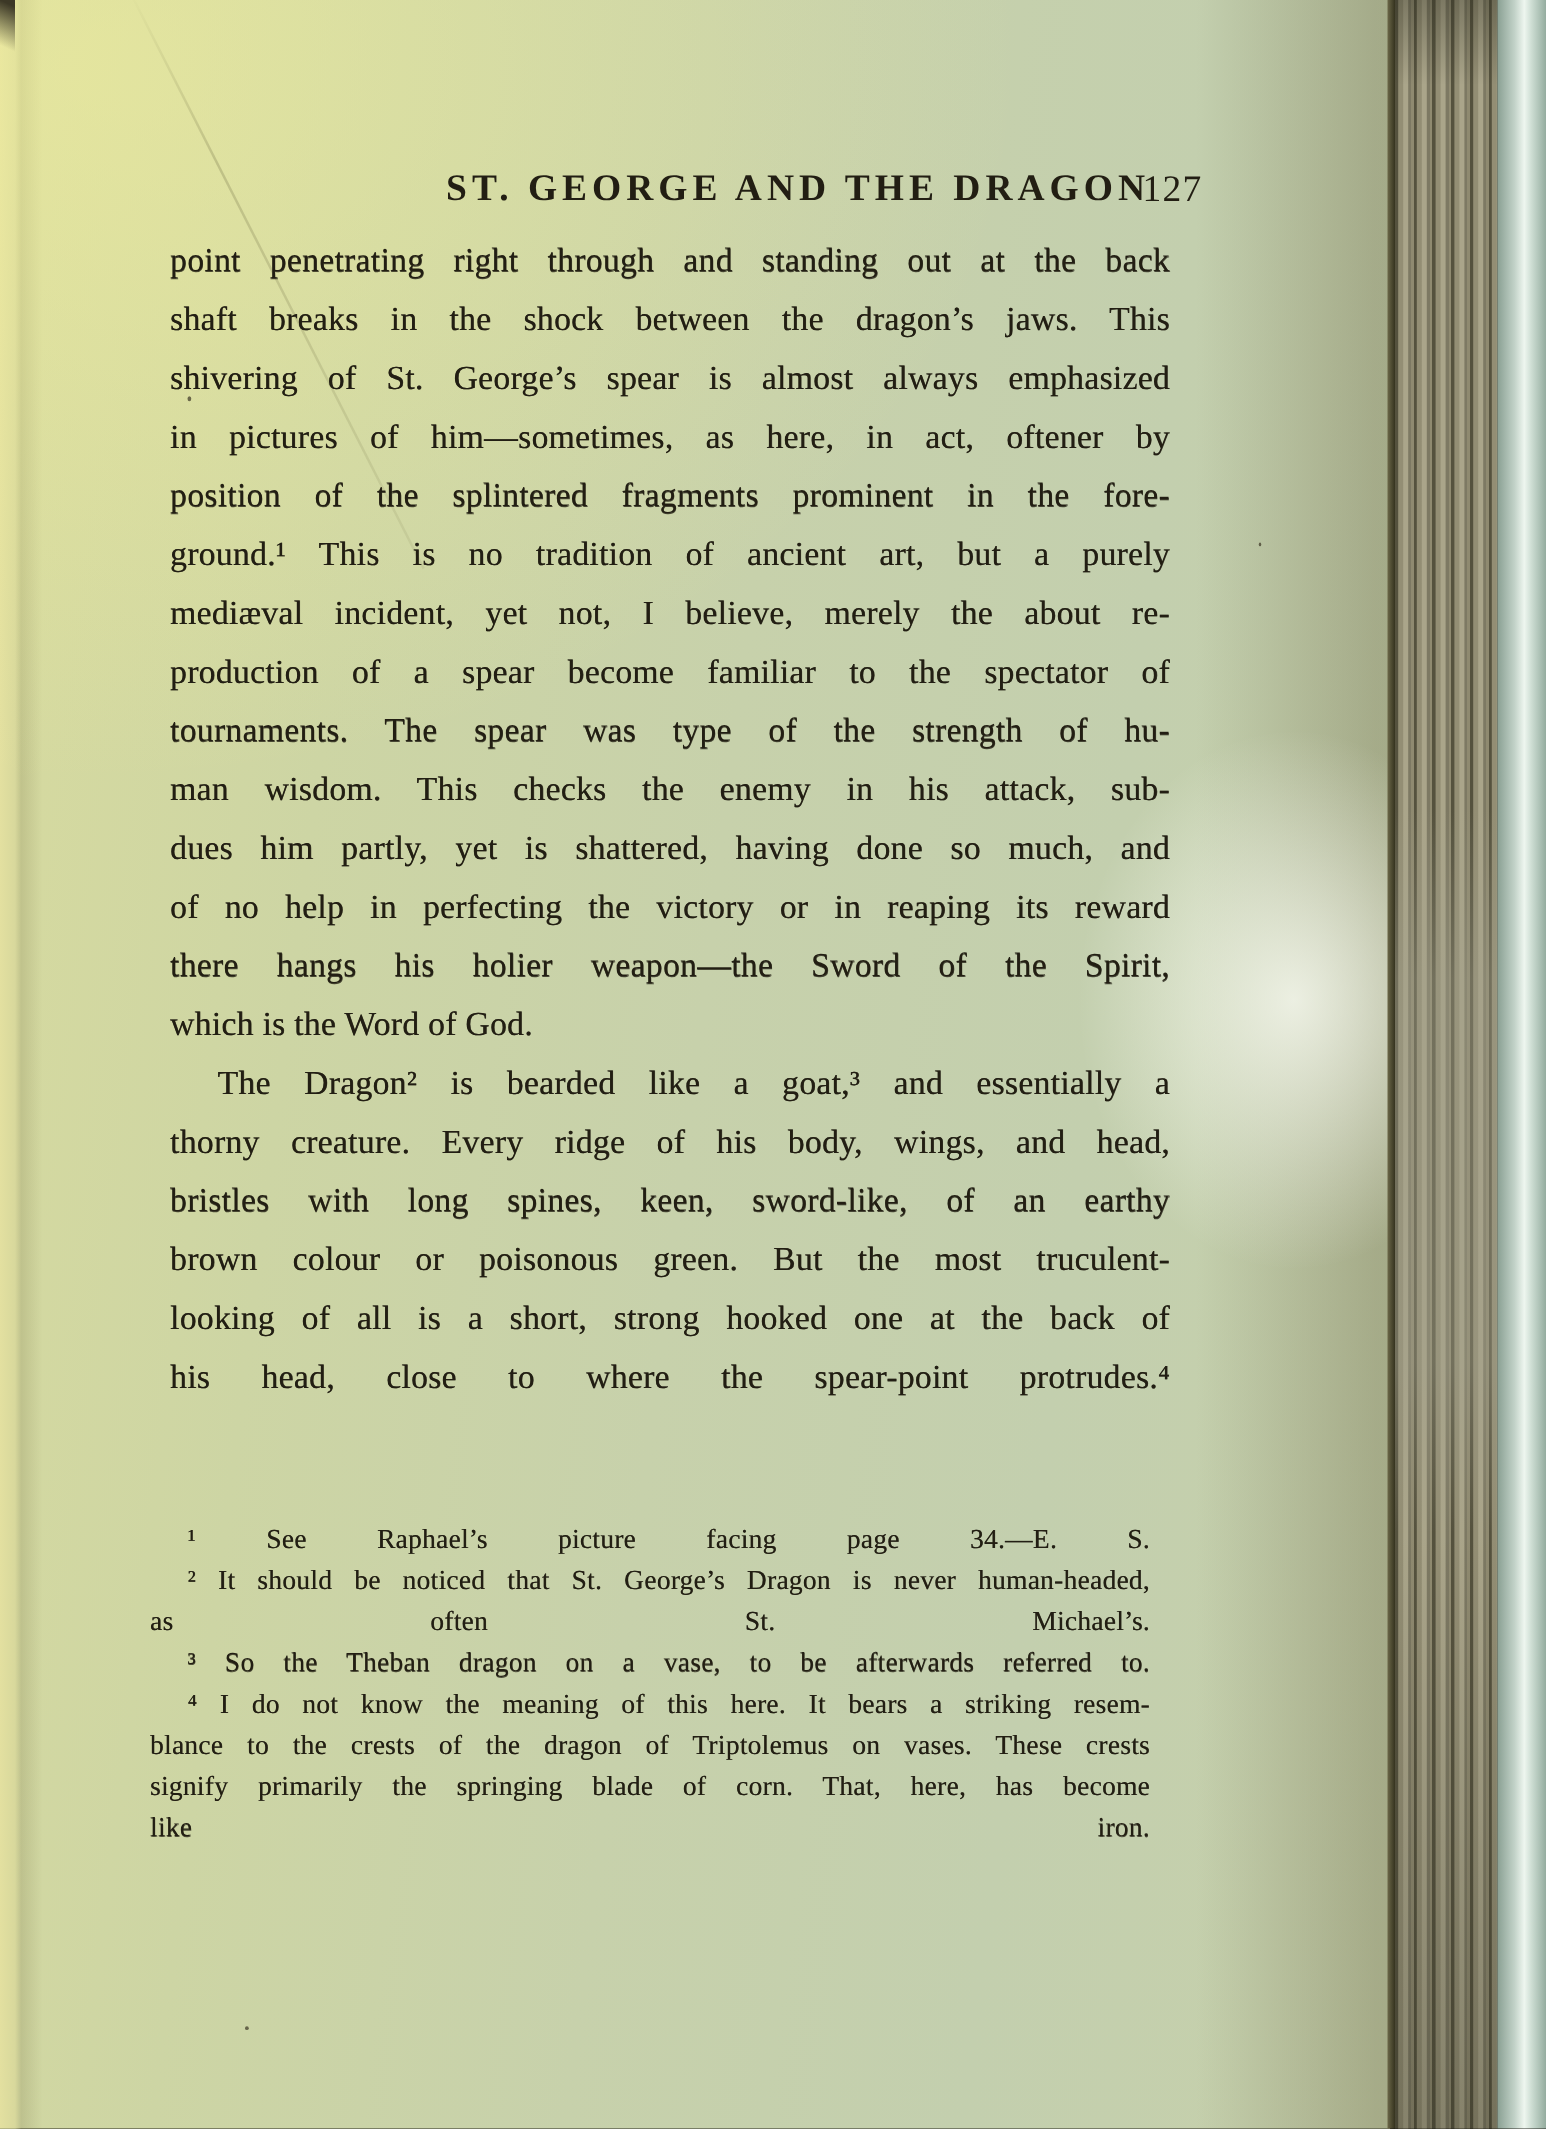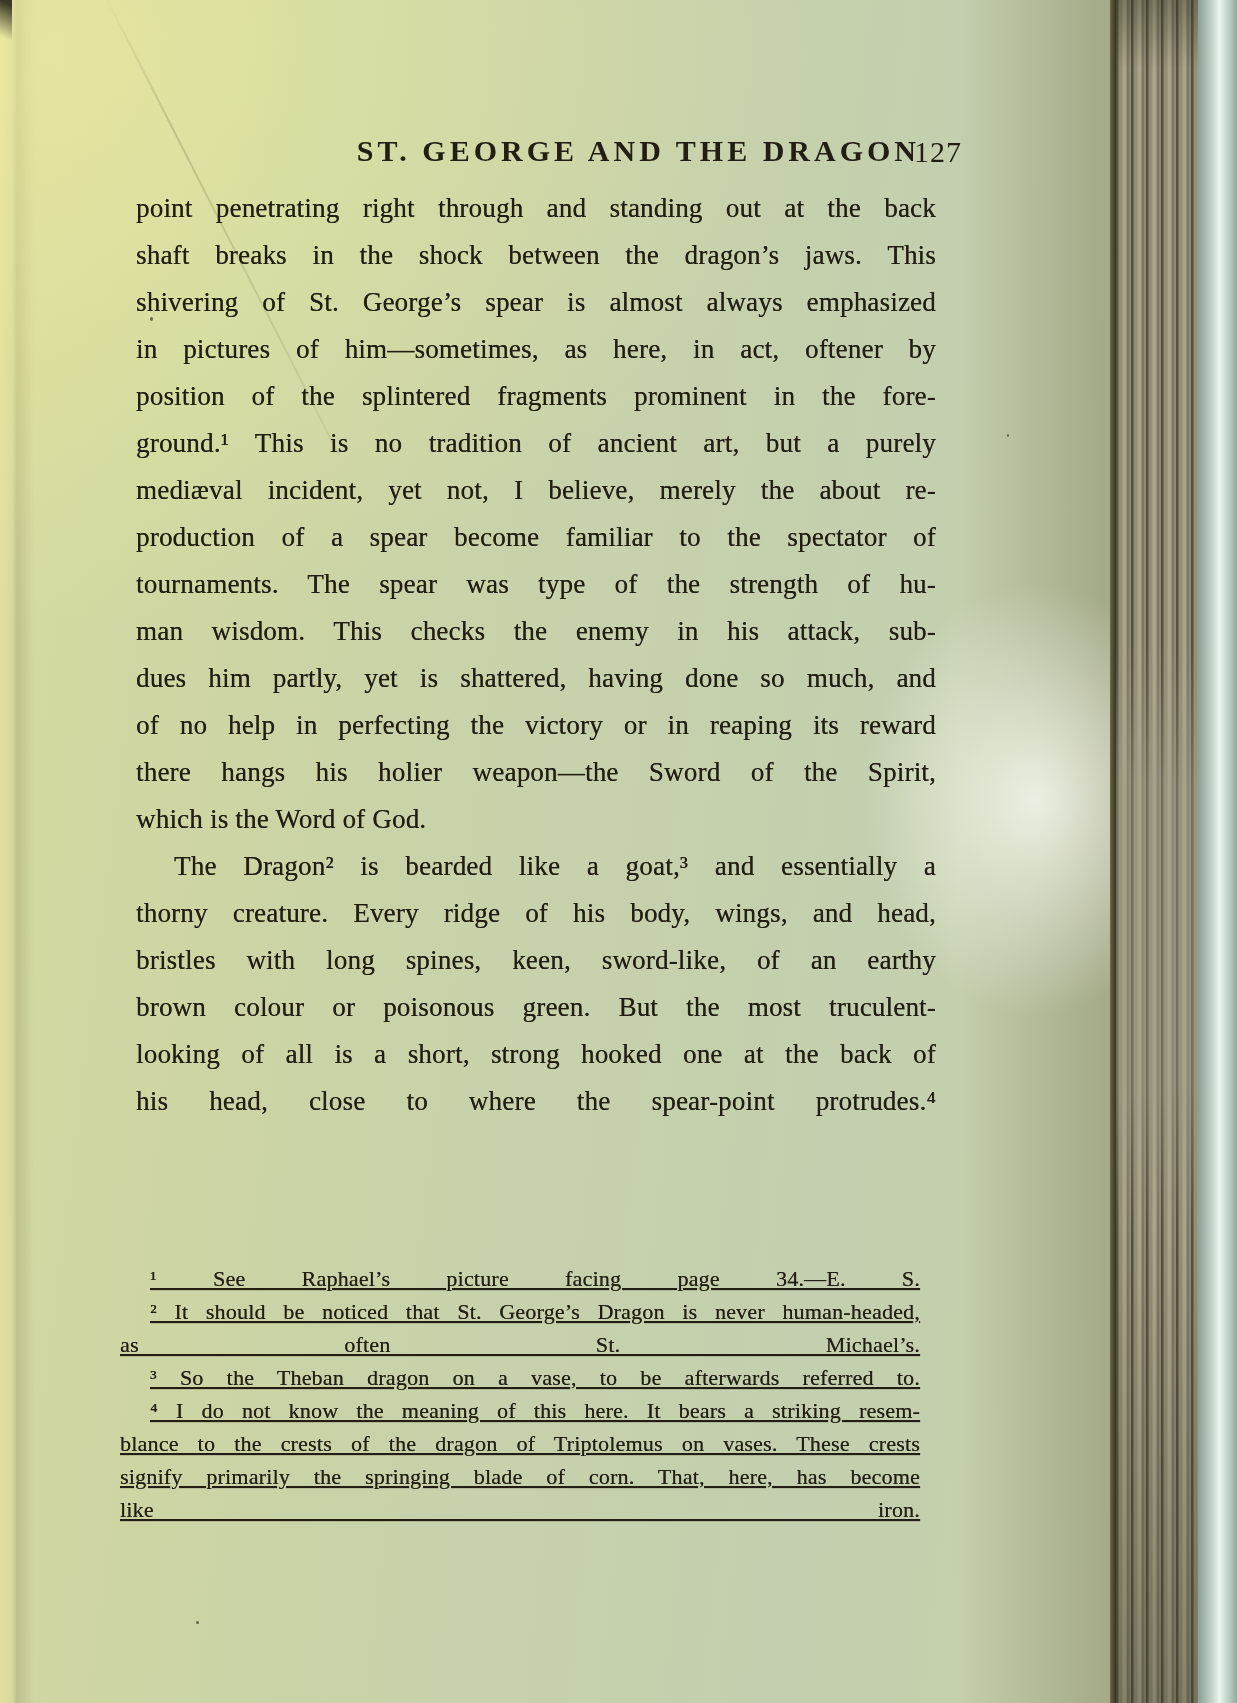--- a/index.html
+++ b/index.html
@@ -40,21 +40,21 @@
     letter-spacing:4px;line-height:34px;}
   .rh-num{position:absolute;right:-42px;top:1px;font-size:30px;letter-spacing:1px;}
 
   .bodytext{position:absolute;left:16px;top:51px;width:800px;}
   .line{height:47px;line-height:47px;font-size:27px;letter-spacing:.2px;
     text-align:justify;text-align-last:justify;white-space:normal;
     text-shadow:.25px .25px .35px rgba(25,22,12,.75);}
   .indent{padding-left:38px;}
   .no-just{text-align:center;text-align-last:left;}
 
-  .footnotes{position:absolute;left:0;top:1128px;width:800px;text-decoration:underline;}
+  .footnotes{position:absolute;left:0;top:1080px;width:800px;}
   .fline{height:33px;line-height:33px;font-size:22px;letter-spacing:.2px;
     text-align:justify;text-align-last:justify;
     text-shadow:.2px .2px .3px rgba(25,22,12,.7);}
   .fline.indent{padding-left:30px;}
 </style>
 </head>
 <body>
 
 <div class="stage">
 

